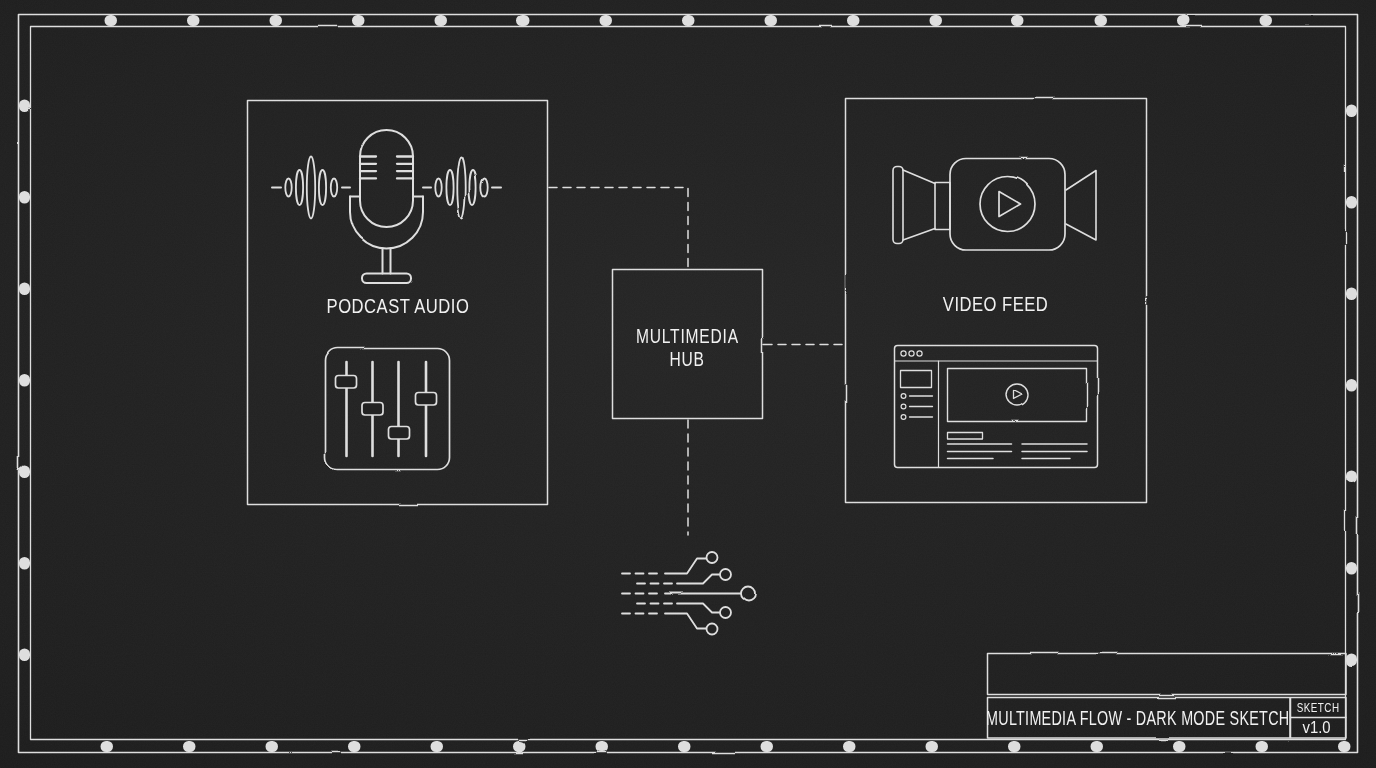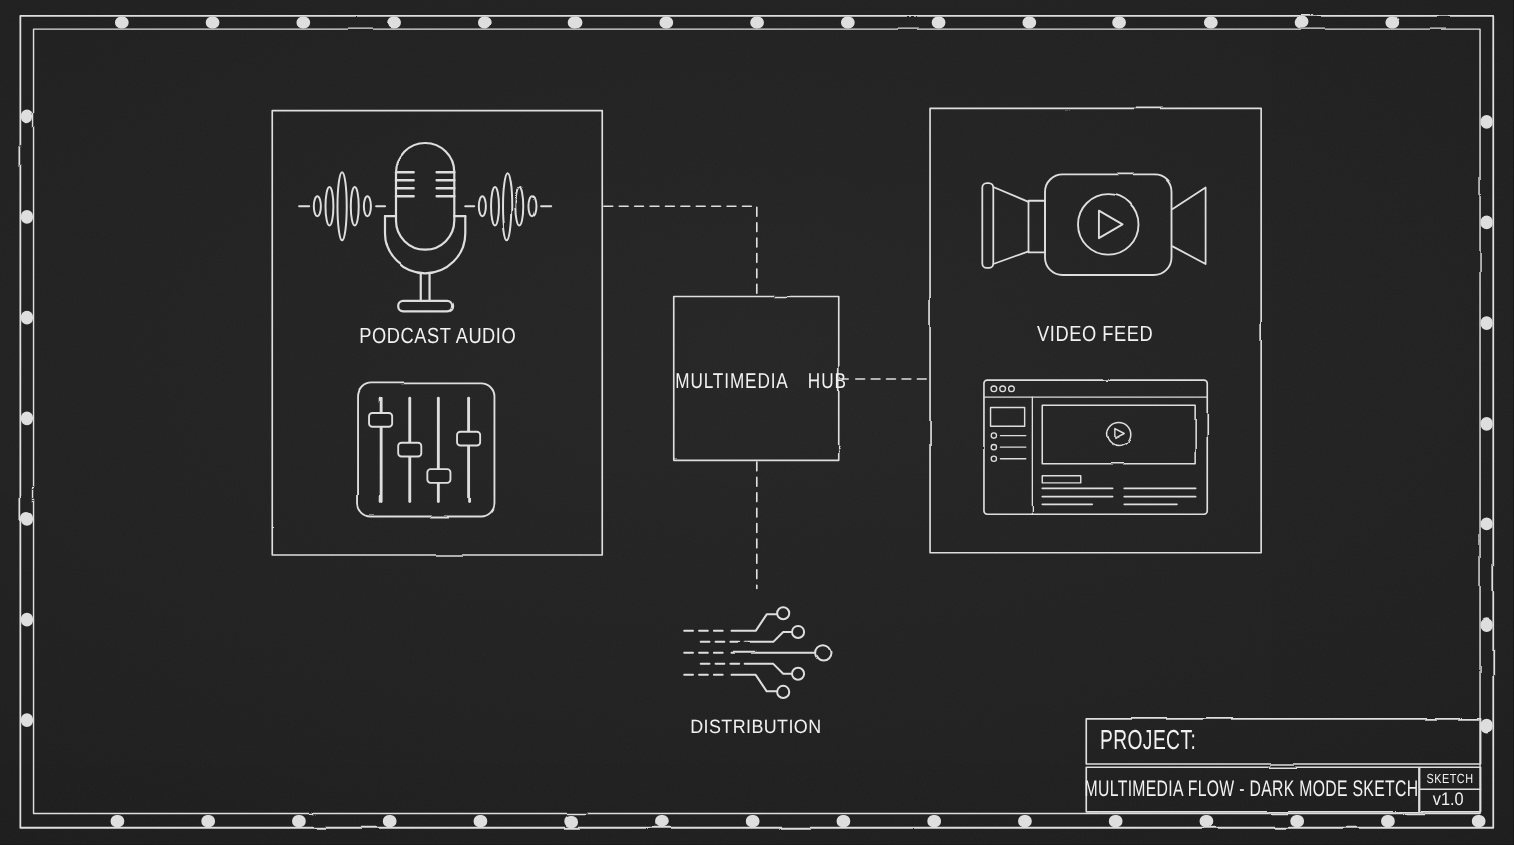--- a/index.html
+++ b/index.html
@@ -10,21 +10,21 @@
   }
   #art{position:absolute;left:0;top:0;}
   .lbl{
     position:absolute;display:flex;align-items:center;justify-content:center;
     color:var(--text,#f1f1f1);white-space:nowrap;
   }
   .lbl-left{justify-content:flex-start;}
   .cond{display:inline-block;transform:scaleX(0.83);transform-origin:center;}
   .cond-l{display:inline-block;transform:scaleX(0.70);transform-origin:left center;}
   .node-label{font-size:20px;letter-spacing:0.6px;}
-  .hub-label{font-size:19.5px;letter-spacing:1px;line-height:23.5px;text-align:center;flex-direction:row;}
+  .hub-label{font-size:19.5px;letter-spacing:1px;line-height:23.5px;text-align:center;flex-direction:column;}
   .hub-label .cond{transform:scaleX(0.80);}
   .dist-label{font-size:17.5px;letter-spacing:0.4px;}
   .dist-label .cond{transform:scaleX(0.93);}
   .tb-project{font-size:25px;letter-spacing:0.5px;}
   .tb-name{font-size:20.5px;letter-spacing:0.4px;}
   .tb-sketch{font-size:12px;letter-spacing:0.6px;}
   .tb-sketch .cond{transform:scaleX(0.82);}
   .tb-version{font-size:16.5px;}
   .tb-version .cond{transform:scaleX(0.9);}
   
@@ -175,27 +175,21 @@
 
   <div class="lbl node-label" style="left:247px;top:294px;width:301px;height:24px;">
     <span class="cond">PODCAST AUDIO</span>
   </div>
 
   <div class="lbl hub-label" style="left:612px;top:324px;width:151px;height:48px;">
     <span class="cond">MULTIMEDIA</span>
     <span class="cond">HUB</span>
   </div>
 
-  <div class="lbl dist-label" style="left:587px;top:648px;width:200px;height:24px;">
-    <span class="cond">DISTRIBUTION</span>
-  </div>
-
-  <div class="lbl lbl-left tb-project" style="left:1000px;top:653px;width:340px;height:41px;">
-    <span class="cond-l">PROJECT:</span>
-  </div>
+
 
   <div class="lbl lbl-left tb-name" style="left:986px;top:697px;width:290px;height:41px;">
     <span class="cond-l">MULTIMEDIA FLOW - DARK MODE SKETCH</span>
   </div>
 
   <div class="lbl tb-sketch" style="left:1290px;top:698px;width:56px;height:19px;">
     <span class="cond">SKETCH</span>
   </div>
 
   <div class="lbl tb-version" style="left:1290px;top:717px;width:53px;height:21px;">

